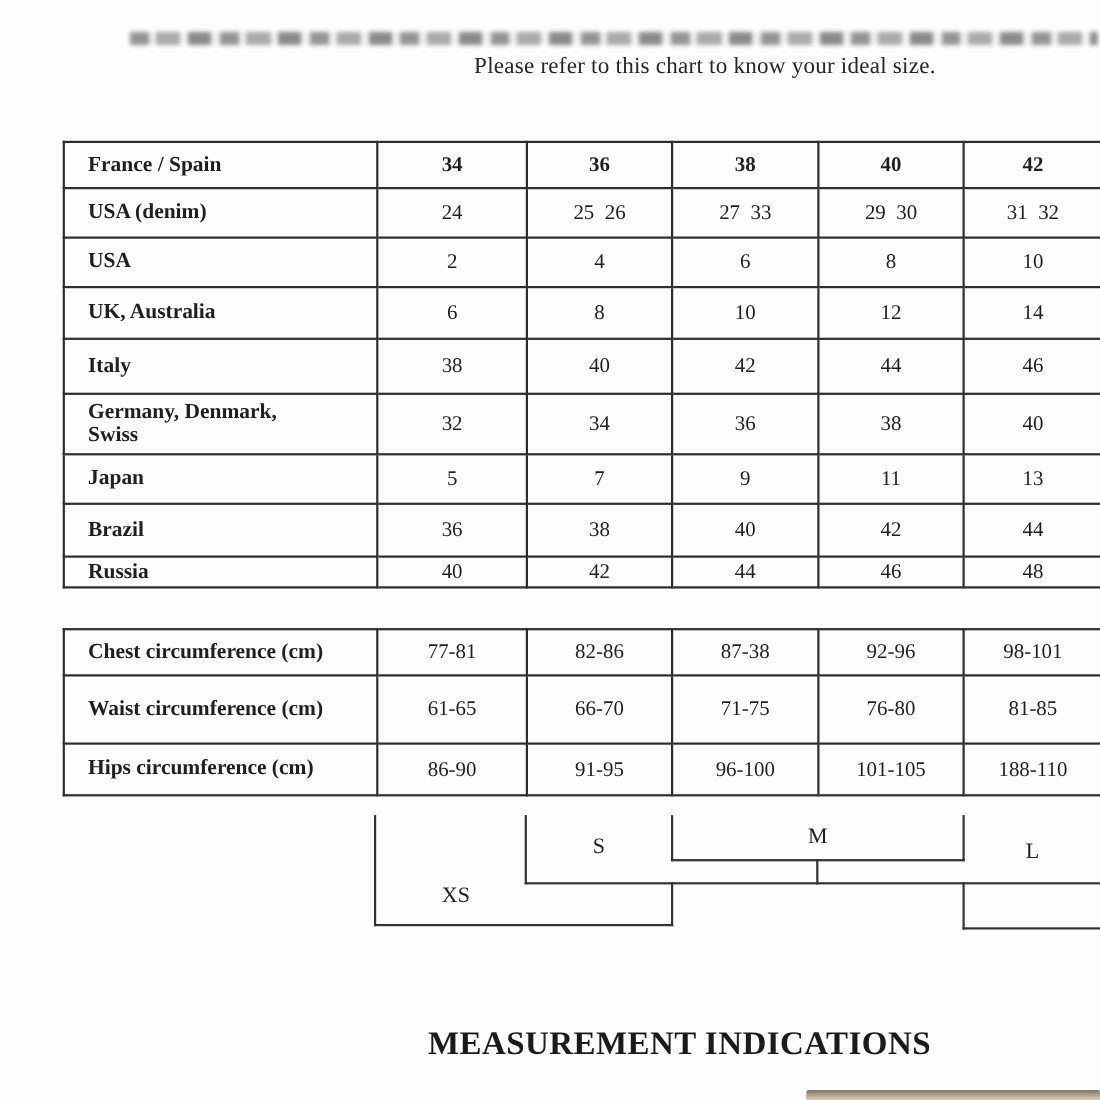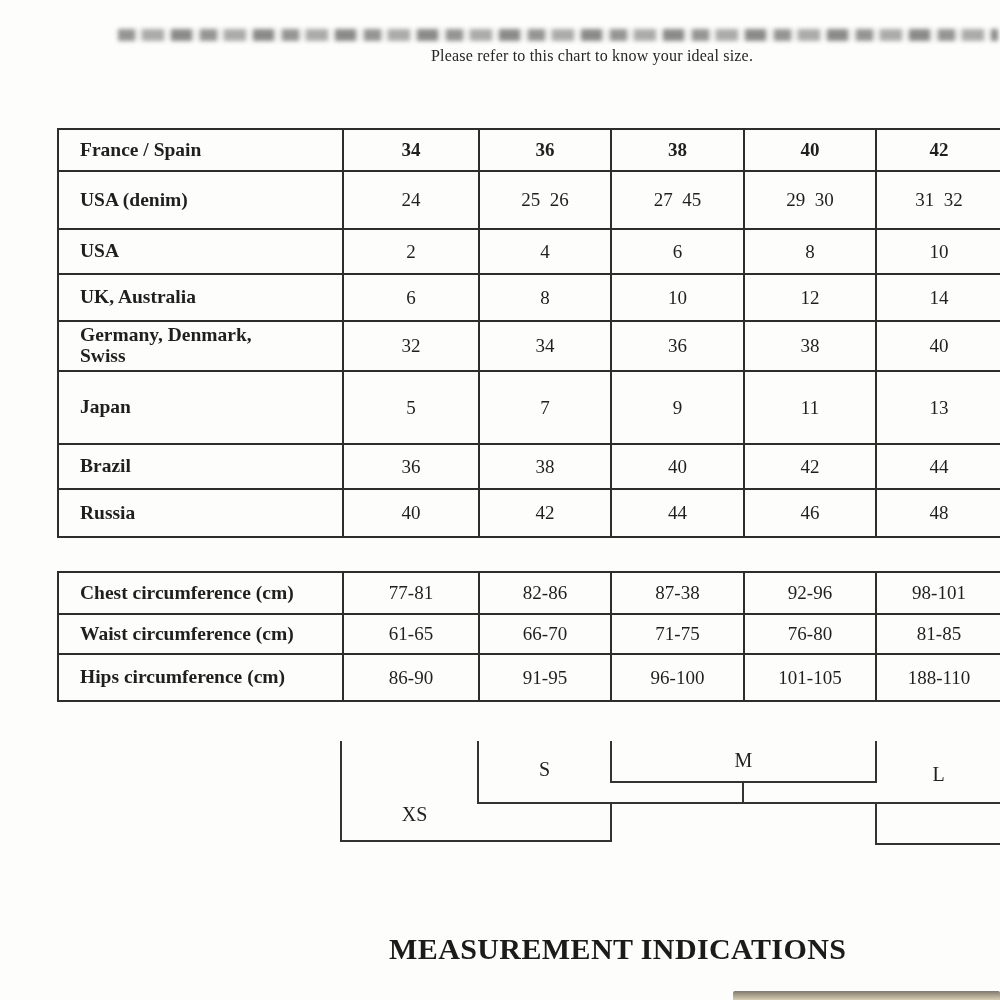--- a/index.html
+++ b/index.html
@@ -14,47 +14,47 @@
   
   .top-strip{
     position:absolute;left:118px;top:29px;width:880px;height:12px;
     background:
       repeating-linear-gradient(90deg,#6d6d6d 0 17px,#e9e9e9 17px 24px,#8c8c8c 24px 46px,#f1f1f1 46px 53px,#5f5f5f 53px 74px,#ececec 74px 82px);
     filter:blur(2px);
     opacity:.72;
   }
   .caption{
     position:absolute;left:431px;top:47px;
-    font-size:16px;letter-spacing:.2px;color:#262626;
+    font-size:21px;letter-spacing:.2px;color:#262626;
   }
   table{
     position:absolute;left:57px;
     border-collapse:collapse;table-layout:fixed;width:943px;
   }
   #size-table{top:128px;padding-left:16px;}
   #meas-table{top:571px;}
   td{border:2px solid #2d2d2d;vertical-align:middle;overflow:hidden;}
   td:last-child{border-right:none;}
   td.lbl{
     font-weight:bold;font-size:19.5px;text-align:left;
     padding:2px 6px 2px 21px;white-space:pre-line;line-height:1.06;
   }
   td.val{font-size:19px;text-align:center;white-space:pre;padding:0;}
   #size-table tr:first-child td.val{font-weight:bold;}
   #size-table tr:nth-child(1){height:42px}
-  #size-table tr:nth-child(2){height:58px}
+  #size-table tr:nth-child(2){height:45px}
   #size-table tr:nth-child(3){height:45px}
   #size-table tr:nth-child(4){height:47px}
   #size-table tr:nth-child(5){height:50px}
-  #size-table tr:nth-child(6){height:73px}
+  #size-table tr:nth-child(6){height:55px}
   #size-table tr:nth-child(7){height:45px}
   #size-table tr:nth-child(8){height:48px}
   #size-table tr:nth-child(9){height:28px}
   #meas-table tr:nth-child(1){height:42px}
-  #meas-table tr:nth-child(2){height:40px}
+  #meas-table tr:nth-child(2){height:62px}
   #meas-table tr:nth-child(3){height:47px}
   
   .vl,.hl{position:absolute;background:#333;}
   .vl{width:2px;}
   .hl{height:2px;}
   .szlab{
     position:absolute;font-size:20px;text-align:center;color:#222;
   }
   .heading{
     position:absolute;left:389px;top:932px;
@@ -89,39 +89,47 @@
     <td class="val">34</td>
     <td class="val">36</td>
     <td class="val">38</td>
     <td class="val">40</td>
     <td class="val">42</td>
   </tr>
   <tr>
     <td class="lbl">USA (denim)</td>
     <td class="val">24</td>
     <td class="val">25  26</td>
-    <td class="val">27  45</td>
+    <td class="val">27  33</td>
     <td class="val">29  30</td>
     <td class="val">31  32</td>
   </tr>
   <tr>
     <td class="lbl">USA</td>
     <td class="val">2</td>
     <td class="val">4</td>
     <td class="val">6</td>
     <td class="val">8</td>
     <td class="val">10</td>
   </tr>
   <tr>
     <td class="lbl">UK, Australia</td>
     <td class="val">6</td>
     <td class="val">8</td>
     <td class="val">10</td>
     <td class="val">12</td>
     <td class="val">14</td>
+  </tr>
+  <tr>
+    <td class="lbl">Italy</td>
+    <td class="val">38</td>
+    <td class="val">40</td>
+    <td class="val">42</td>
+    <td class="val">44</td>
+    <td class="val">46</td>
   </tr>
   <tr>
     <td class="lbl">Germany, Denmark,
 Swiss</td>
     <td class="val">32</td>
     <td class="val">34</td>
     <td class="val">36</td>
     <td class="val">38</td>
     <td class="val">40</td>
   </tr>

